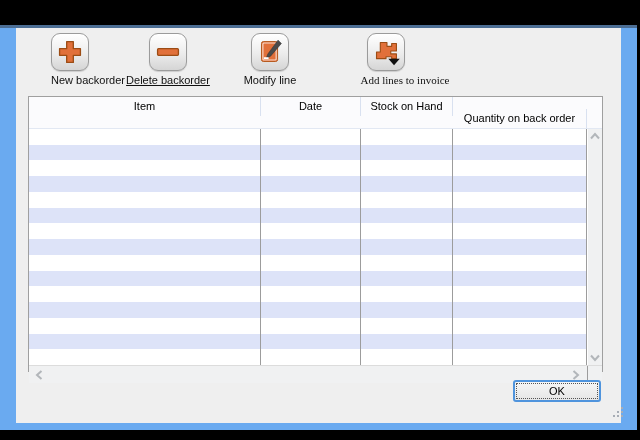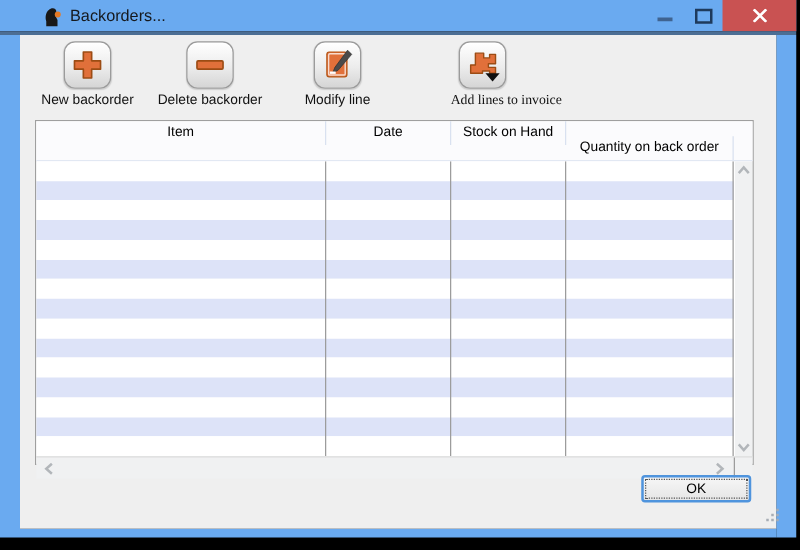--- a/index.html
+++ b/index.html
@@ -42,22 +42,22 @@
     box-shadow:inset 0 1px 0 #fff, 0 1px 1px rgba(0,0,0,.15);
     display:flex; align-items:center; justify-content:center;
     cursor:pointer;
   }
   .toolbtn-1 { left:51px; }  .toolbtn-2 { left:149px; }
   .toolbtn-3 { left:251px; } .toolbtn-4 { left:367px; }
   .toollabel {
     position:absolute; top:74px; height:14px; font-size:11px; color:#111;
     text-align:center; white-space:nowrap;
   }
-  .toollabel-1 { left:15px;  width:110px; }
-  .toollabel-2 { left:113px; width:110px; }
+  .toollabel-1 { left:15px;  width:110px;text-align:right; }
+  .toollabel-2 { left:113px; width:110px;text-decoration:underline; }
   .toollabel-3 { left:215px; width:110px;text-align:center; }
   .toollabel-4 { left:345px; width:120px;font-family:Liberation Serif, serif; }
 
   
   .table-frame {
     position:absolute; left:28px; top:96px; width:575px; height:276px;
     border:1px solid #9f9f9f; background:#fff;
   }
   .thead {
     height:32px; display:flex; background:#fbfbfd;
@@ -95,38 +95,20 @@
     font-family:"Liberation Sans", sans-serif; font-size:11px; color:#000;
     outline:1px dotted #555; outline-offset:-4px; cursor:pointer;
   }
   .resize-grip { position:absolute; left:610px; top:404px; }
 </style>
 </head>
 <body>
 
 <div class="window">
 
-  <div class="titlebar" style="background: rgb(106, 170, 240);">
-    <svg class="app-icon" viewBox="0 0 17 18">
-      <path d="M3 17 L3 13 C2 10 2.5 6 5 4 C6.5 2.5 9 2 10.5 3.5 C11.5 4.5 11 6.5 10 8 L12 12 L12 17 Z" fill="#181818"></path>
-      <circle cx="12.2" cy="7.5" r="2.4" fill="#e67a25"></circle>
-    </svg>
-    <span class="window-title">Backorders...</span>
-    <div class="winbtn btn-min">
-        <div class="glyph"></div>
-      </div>
-    <div class="winbtn btn-max">
-        <div class="glyph"></div>
-      </div>
-    <div class="winbtn btn-close" style="background: rgb(201, 82, 82);">
-      <svg width="12" height="11" viewBox="0 0 12 11">
-        <path d="M1 0.5 L11 10.5 M11 0.5 L1 10.5" stroke="#fff" stroke-width="2.2"></path>
-      </svg>
-    </div>
-  </div>
   <div class="titlebar-edge"></div>
 
   <div class="border-blue b-left"></div>
   <div class="border-blue b-right"></div>
   <div class="border-blue b-bottom"></div>
   <div class="client"></div>
 
   <div class="toolbtn toolbtn-1">
     <svg width="38" height="38" viewBox="0 0 38 38">
       <path class="icon-orange" d="M15.5 8 h7 v7.5 h7.5 v7 h-7.5 v7.5 h-7 v-7.5 h-7.5 v-7 h7.5 z" fill="#e1703a" stroke="#9c4c14" stroke-width="1.4" stroke-linejoin="round"></path>

